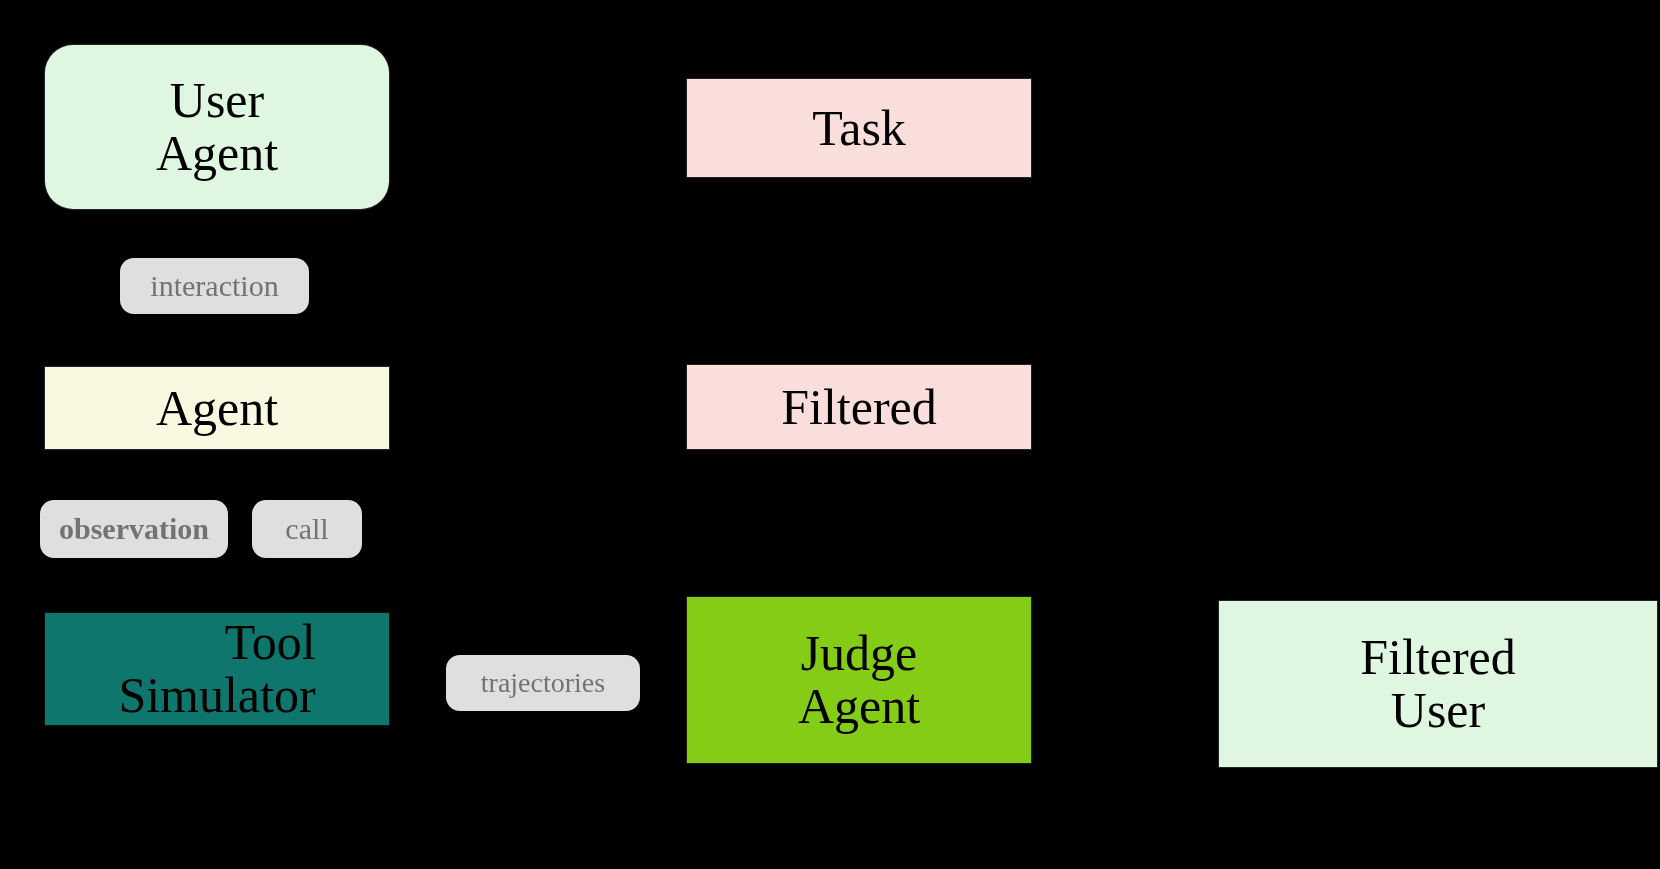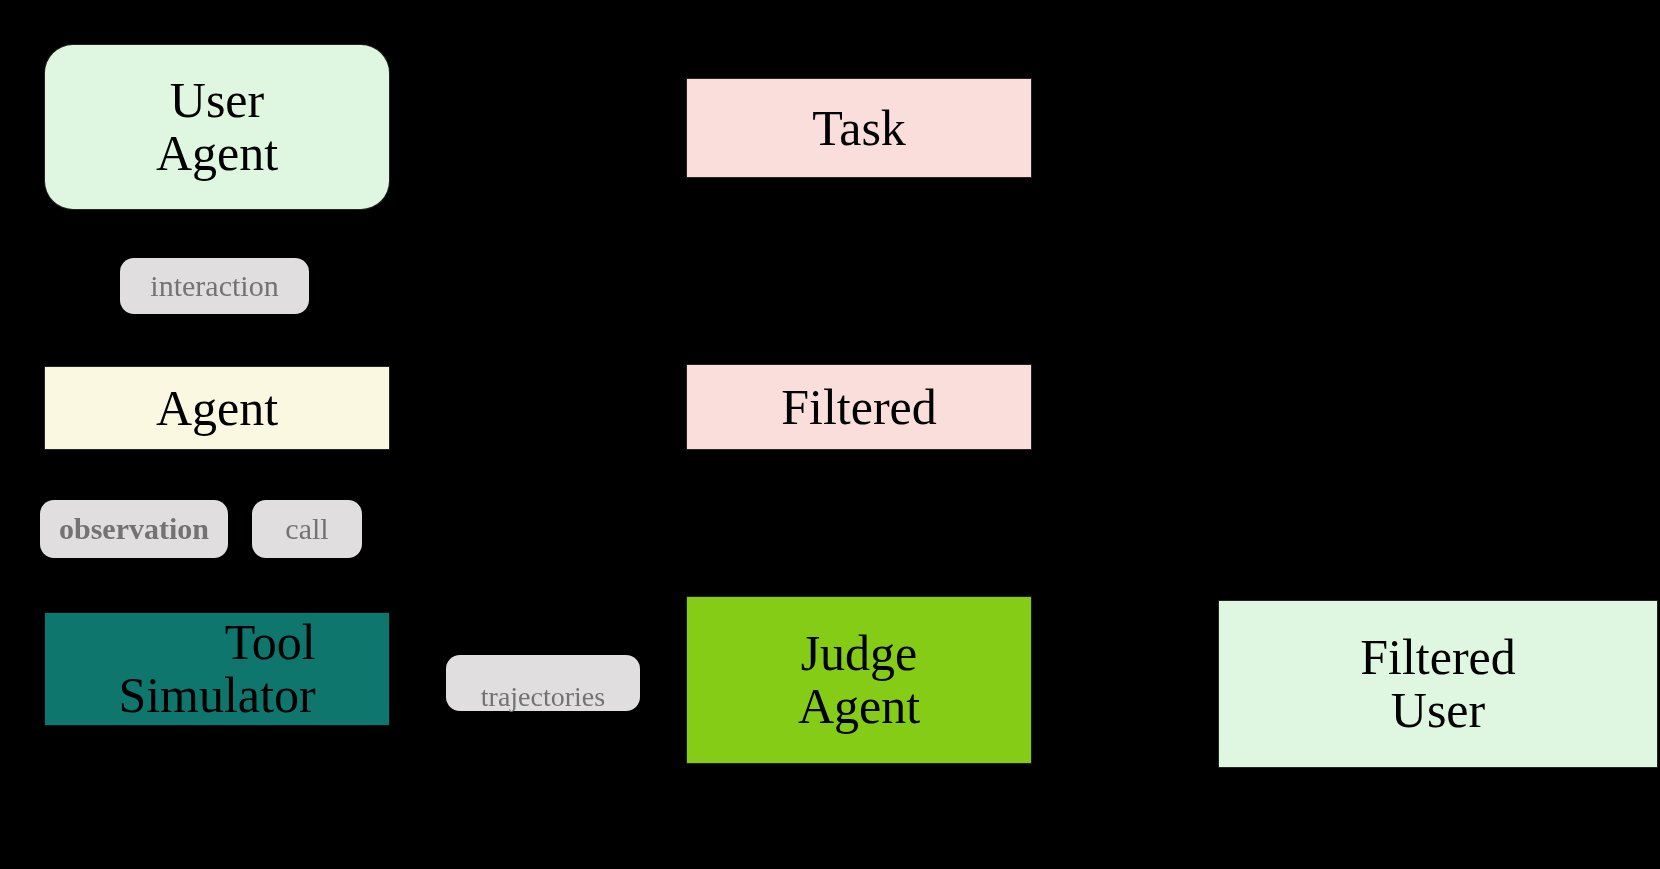--- a/index.html
+++ b/index.html
@@ -62,21 +62,21 @@
   #node-task         { left: 686px;  top: 78px;  width: 346px; height: 100px; background: #fadedc; font-size: 50px; font-family: Liberation Serif, serif; }
   #node-agent        { left: 44px;   top: 366px; width: 346px; height: 84px;  background: #faf8e0; font-size: 50px; }
   #node-rubrics      { left: 686px;  top: 364px; width: 346px; height: 86px;  background: #fadedc; font-size: 50px; }
   #node-tool-sim     { left: 44px;   top: 612px; width: 346px; height: 114px; background: #0f766e; font-size: 50px; text-align: right; }
   #node-judge-agent  { left: 686px;  top: 596px; width: 346px; height: 168px; background: #84cc16; font-size: 50px; }
   #node-filtered     { left: 1218px; top: 600px; width: 440px; height: 168px; background: #dff7e1; font-size: 50px; }
 
   #pill-interaction  { left: 120px;  top: 258px; width: 189px; height: 56px; font-size: 30px; }
   #pill-observation  { left: 40px;   top: 500px; width: 188px; height: 58px; font-size: 30px; font-weight: bold; }
   #pill-call         { left: 252px;  top: 500px; width: 110px; height: 58px; font-size: 30px; }
-  #pill-trajectories { left: 446px;  top: 655px; width: 194px; height: 56px; font-size: 28px; align-items: flex-end; }
+  #pill-trajectories { left: 446px;  top: 655px; width: 194px; height: 56px; font-size: 28px; }
 </style>
 </head>
 <body>
 
 <div id="canvas">
 
   <div class="edge" style="left:216px; top:210px; width:2px; height:156px;"></div>
   <div class="edge" style="left:150px; top:450px; width:2px; height:162px;"></div>
   <div class="edge" style="left:300px; top:450px; width:2px; height:162px;"></div>
   <div class="edge" style="left:390px; top:682px; width:296px; height:2px;"></div>

